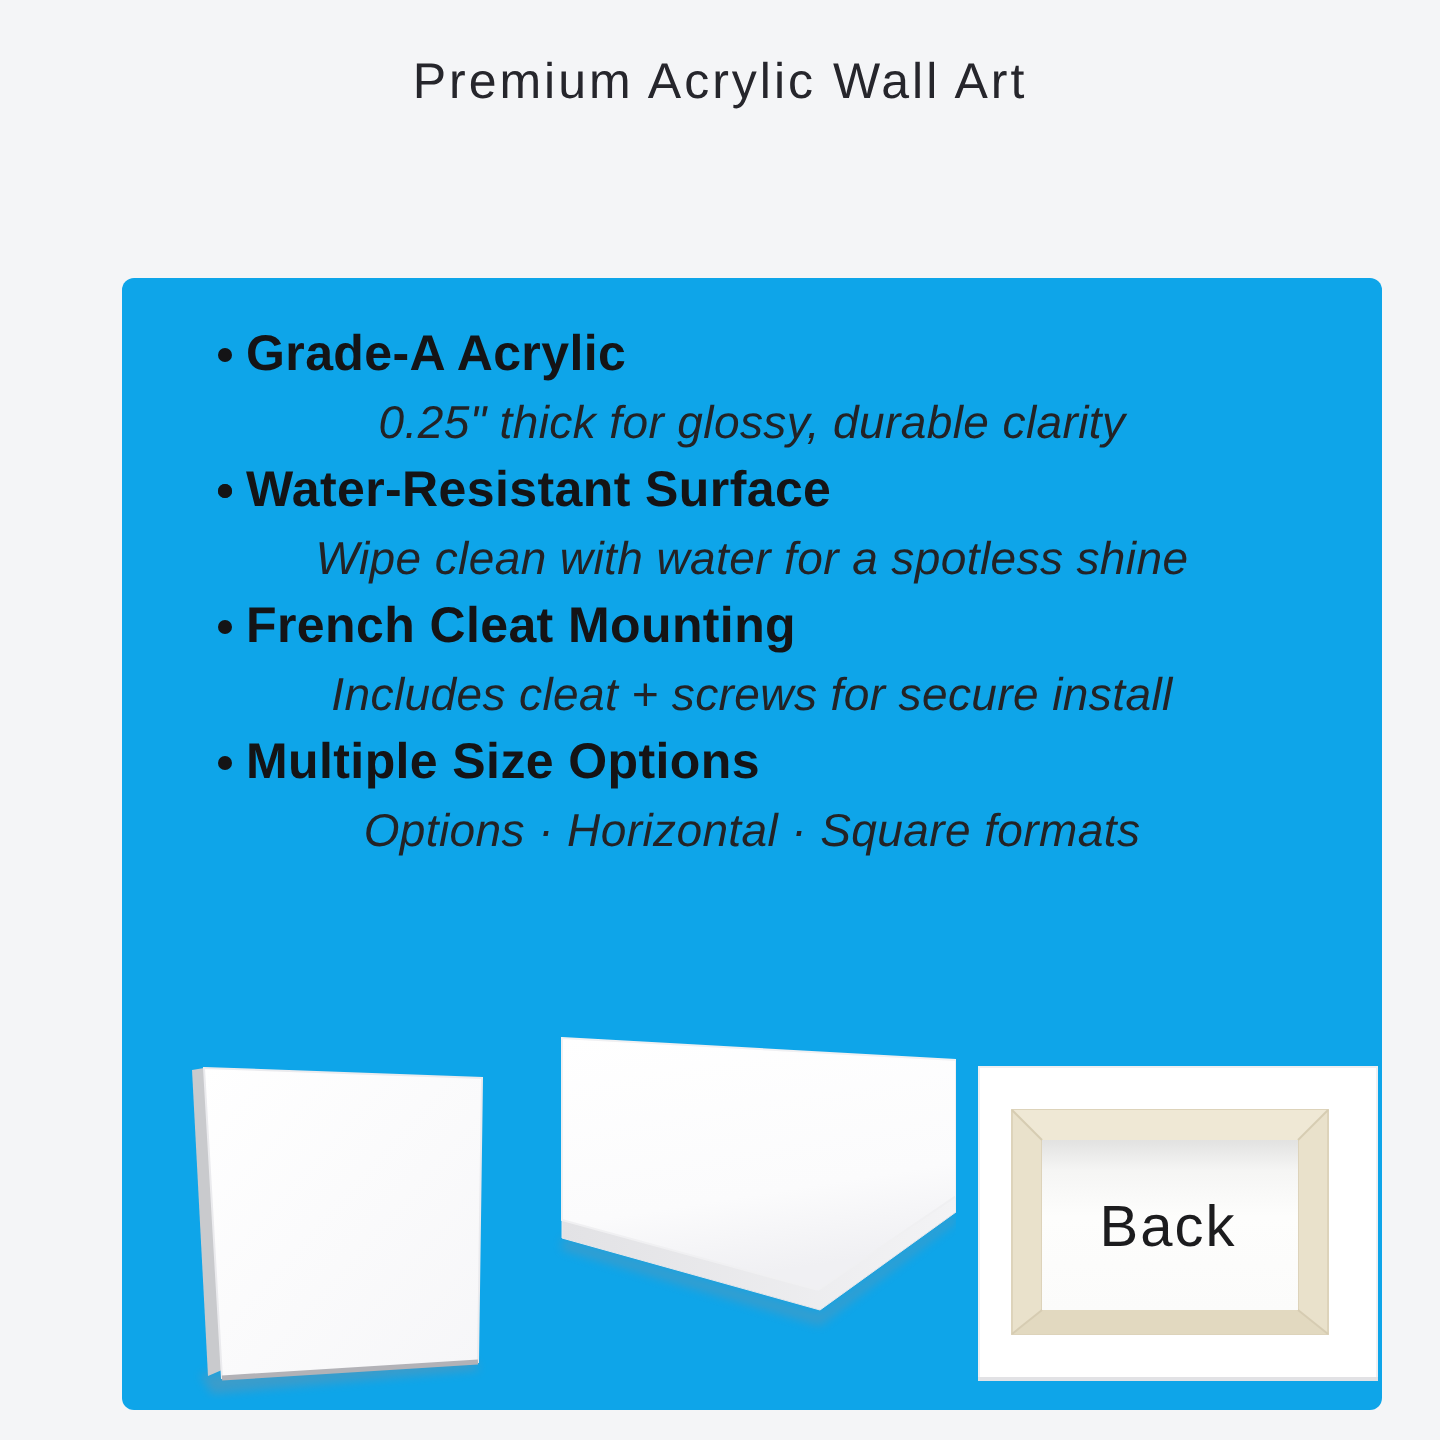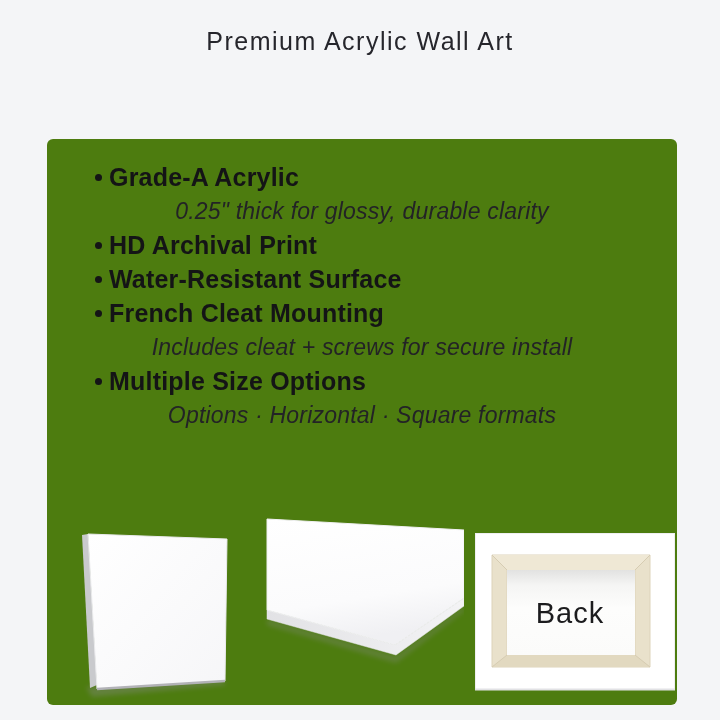--- a/index.html
+++ b/index.html
@@ -15,23 +15,23 @@
     margin-top:27px;
     font-size:25px; font-weight:300; letter-spacing:1.5px;
     color:#26262c;
   }
   .subtitle {
     margin-top:15px;
     font-style:italic; font-size:24px; font-weight:400;
     letter-spacing:0.5px; color:#2a2a30;
   }
   .card {
-    position:absolute; left:47px; top:139px;
+    position:absolute; left:61px; top:139px;
     width:630px; height:566px;
-    background:#4d7c0f; border-radius:6px;
+    background:#0ea5e9; border-radius:6px;
   }
   .feature-list { list-style:none; padding-top:21px; }
   .feature-heading-row {
     position:relative; padding-left:62px;
     line-height:34px; font-size:25px; font-weight:700;
     color:#141416; letter-spacing:0.2px;
   }
   .bullet {
     position:absolute; left:48px; top:14px;
     width:7px; height:7px; border-radius:50%;
@@ -69,28 +69,28 @@
       <li>
         <div class="feature-heading-row">
           <span class="bullet"></span>
           <span>Grade-A Acrylic</span>
         </div>
         <div class="feature-desc">0.25" thick for glossy, durable clarity</div>
       </li>
       <li>
         <div class="feature-heading-row">
           <span class="bullet"></span>
-          <span>HD Archival Print</span>
         </div>
       </li>
       <li>
         <div class="feature-heading-row">
           <span class="bullet"></span>
           <span>Water-Resistant Surface</span>
         </div>
+        <div class="feature-desc">Wipe clean with water for a spotless shine</div>
       </li>
       <li>
         <div class="feature-heading-row">
           <span class="bullet"></span>
           <span>French Cleat Mounting</span>
         </div>
         <div class="feature-desc">Includes cleat + screws for secure install</div>
       </li>
       <li>
         <div class="feature-heading-row">

